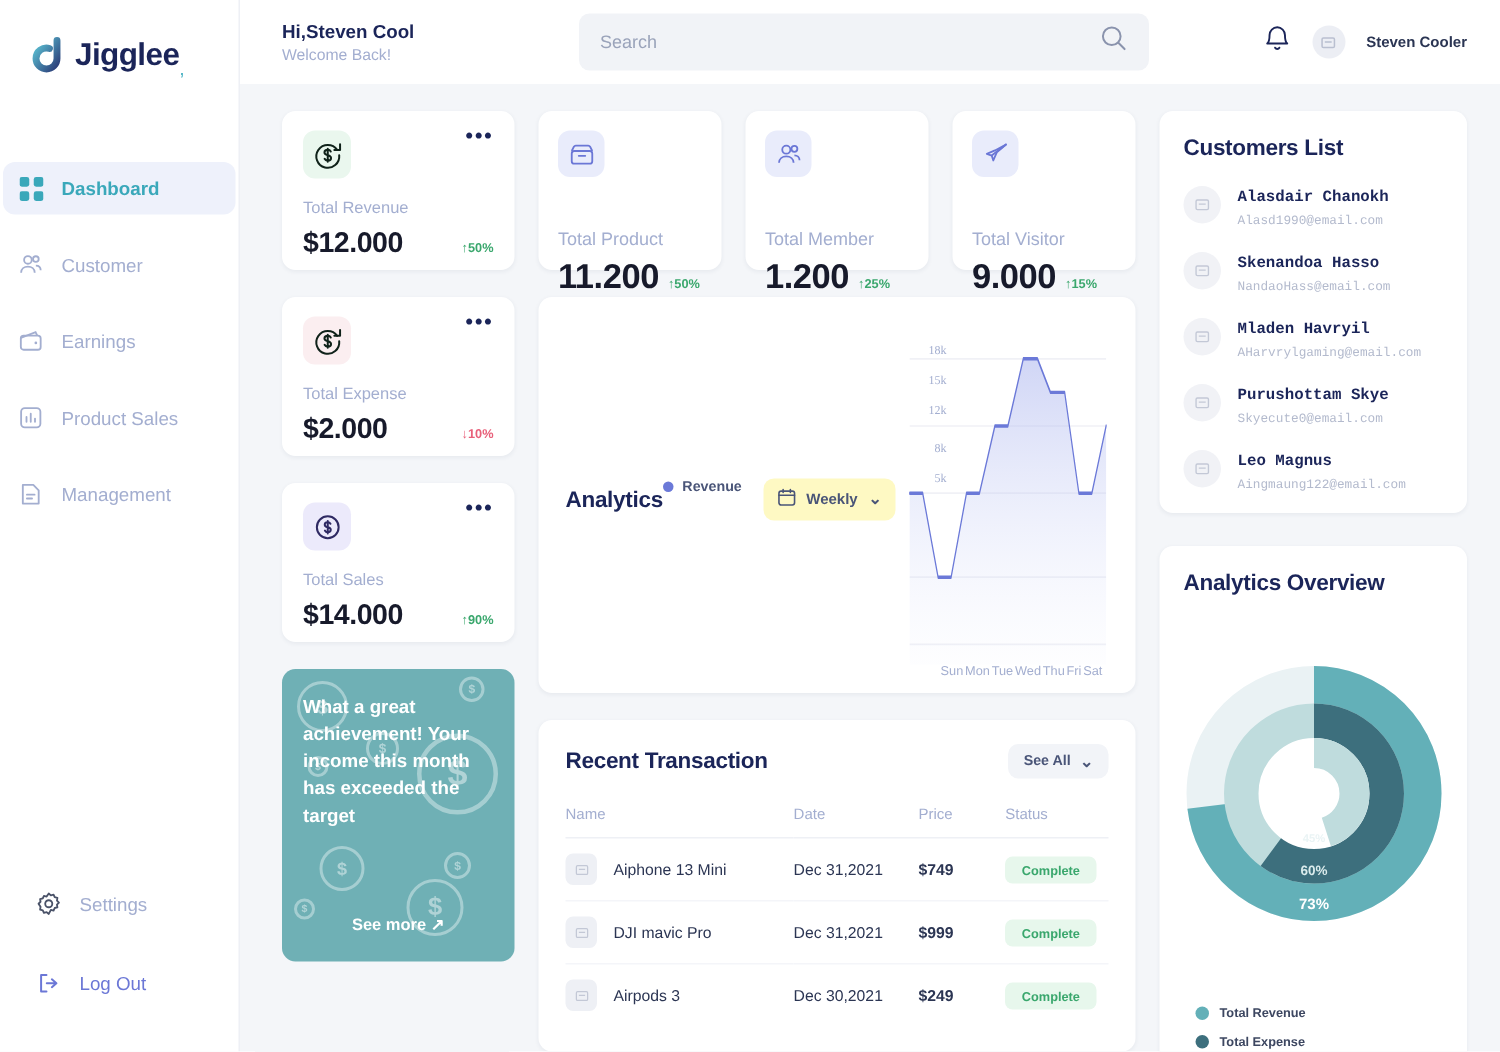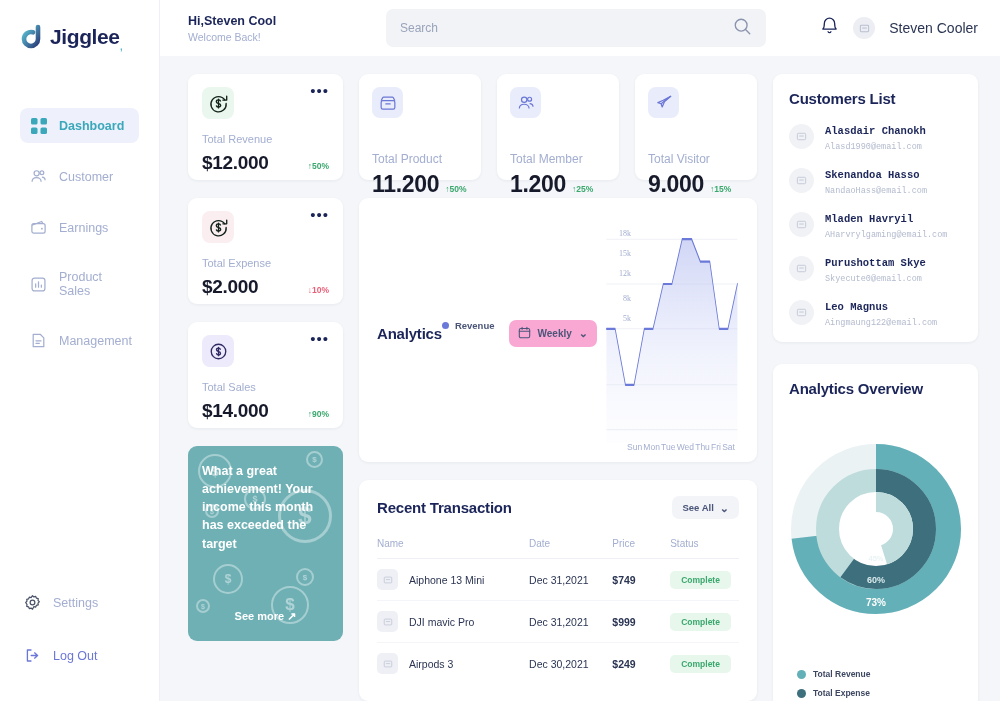--- a/index.html
+++ b/index.html
@@ -16,21 +16,21 @@
     width: 160px; height: 701px; background: #ffffff;
     border-right: 1px solid #eef0f5;
     display: flex; flex-direction: column; flex: 0 0 160px;
     position: relative;
   }
   .logo-wrap { padding: 18px 0 0 18px; display: flex; align-items: center; gap: 2px; height: 56px; }
   .logo-mark { width: 30px; height: 30px; position: relative; }
   .logo-text { font-size: 21px; font-weight: 700; color: #1b2559; letter-spacing: -0.4px; }
   .logo-tail { font-size: 13px; color: #4cb3c4; margin-left: -2px; align-self: flex-end; padding-bottom: 3px;}
 
-  .nav { margin-top: 52px; display: flex; flex-direction: column; gap: 16px; padding: 0 20px; }
+  .nav { margin-top: 52px; display: flex; flex-direction: column; gap: 16px; padding: 0 2px; }
   .nav-item {
     display: flex; align-items: center; gap: 12px;
     padding: 9px 10px; border-radius: 8px; cursor: pointer;
     font-size: 12.5px; color: #a3aed0; font-weight: 500;
   }
   .nav-item.active { background: #eef1fb; color: #3aa8ba; font-weight: 700; }
   .nav-icon { width: 17px; height: 17px; display: flex; align-items: center; justify-content: center; flex: 0 0 17px; }
   .nav-icon svg { display: block; }
 
   .nav-bottom { position: absolute; bottom: 28px; left: 0; width: 160px; padding: 0 14px;
@@ -54,21 +54,21 @@
   .search-input {
     flex: 1; border: none; outline: none; background: transparent;
     font-size: 12px; color: #8a93ad; font-family: "Liberation Sans", sans-serif;
   }
   .search-input::placeholder { color: #9aa3ba; }
   .topbar-right { margin-left: auto; display: flex; align-items: center; gap: 14px; }
   .avatar-sm {
     width: 22px; height: 22px; border-radius: 50%; background: #eceef4;
     display: flex; align-items: center; justify-content: center;
   }
-  .user-name { font-size: 14px; color: #2b3553; font-weight: 400; }
+  .user-name { font-size: 10px; color: #2b3553; font-weight: 700; }
 
   .content { flex: 1; padding: 18px 22px 0 28px; display: flex; gap: 16px; overflow: hidden; }
   .col-left { flex: 0 0 155px; display: flex; flex-direction: column; gap: 18px; }
   .col-mid { flex: 1; display: flex; flex-direction: column; gap: 18px; }
   .col-right { flex: 0 0 205px; display: flex; flex-direction: column; gap: 22px; }
 
   .card { background: #fff; border-radius: 9px; box-shadow: 0 1px 3px rgba(40,50,90,.06); }
 
   
   .stat-card { padding: 13px 14px 15px; position: relative; height: 106px; }
@@ -103,21 +103,21 @@
           display: flex; align-items: center; justify-content: center;
           color: rgba(255,255,255,.45); font-weight: 700; z-index: 1; }
 
   
   .analytics { padding: 16px 18px 10px; height: 264px; display: flex; flex-direction: row; }
   .card-head { display: flex; align-items: center; justify-content: space-between; }
   .card-title { font-size: 15px; font-weight: 700; color: #1b2559; letter-spacing: -0.2px; }
   .legend-inline { display: flex; align-items: center; gap: 6px; font-size: 9.5px; color: #4a5578; font-weight: 600; }
   .dot-blue { width: 7px; height: 7px; border-radius: 50%; background: #6b79d8; }
   .select-pill {
-    display: flex; align-items: center; gap: 7px; background: #f9a8d4; border-radius: 7px;
+    display: flex; align-items: center; gap: 7px; background: #fef9c3; border-radius: 7px;
     padding: 6px 9px; font-size: 10px; color: #4a5578; font-weight: 600; cursor: pointer; margin-left: 14px;
   }
   .chart-wrap { flex: 1; position: relative; margin-top: 14px; }
   .chart-svg { display: block; width: 100%; height: 100%; }
 
   
   .transactions { padding: 16px 18px 0; flex: 1; display: flex; flex-direction: column; }
   .see-all {
     display: flex; align-items: center; gap: 6px; background: #f2f4f8; border-radius: 7px;
     padding: 6px 10px; font-size: 9.5px; color: #4a5578; font-weight: 600; cursor: pointer;

